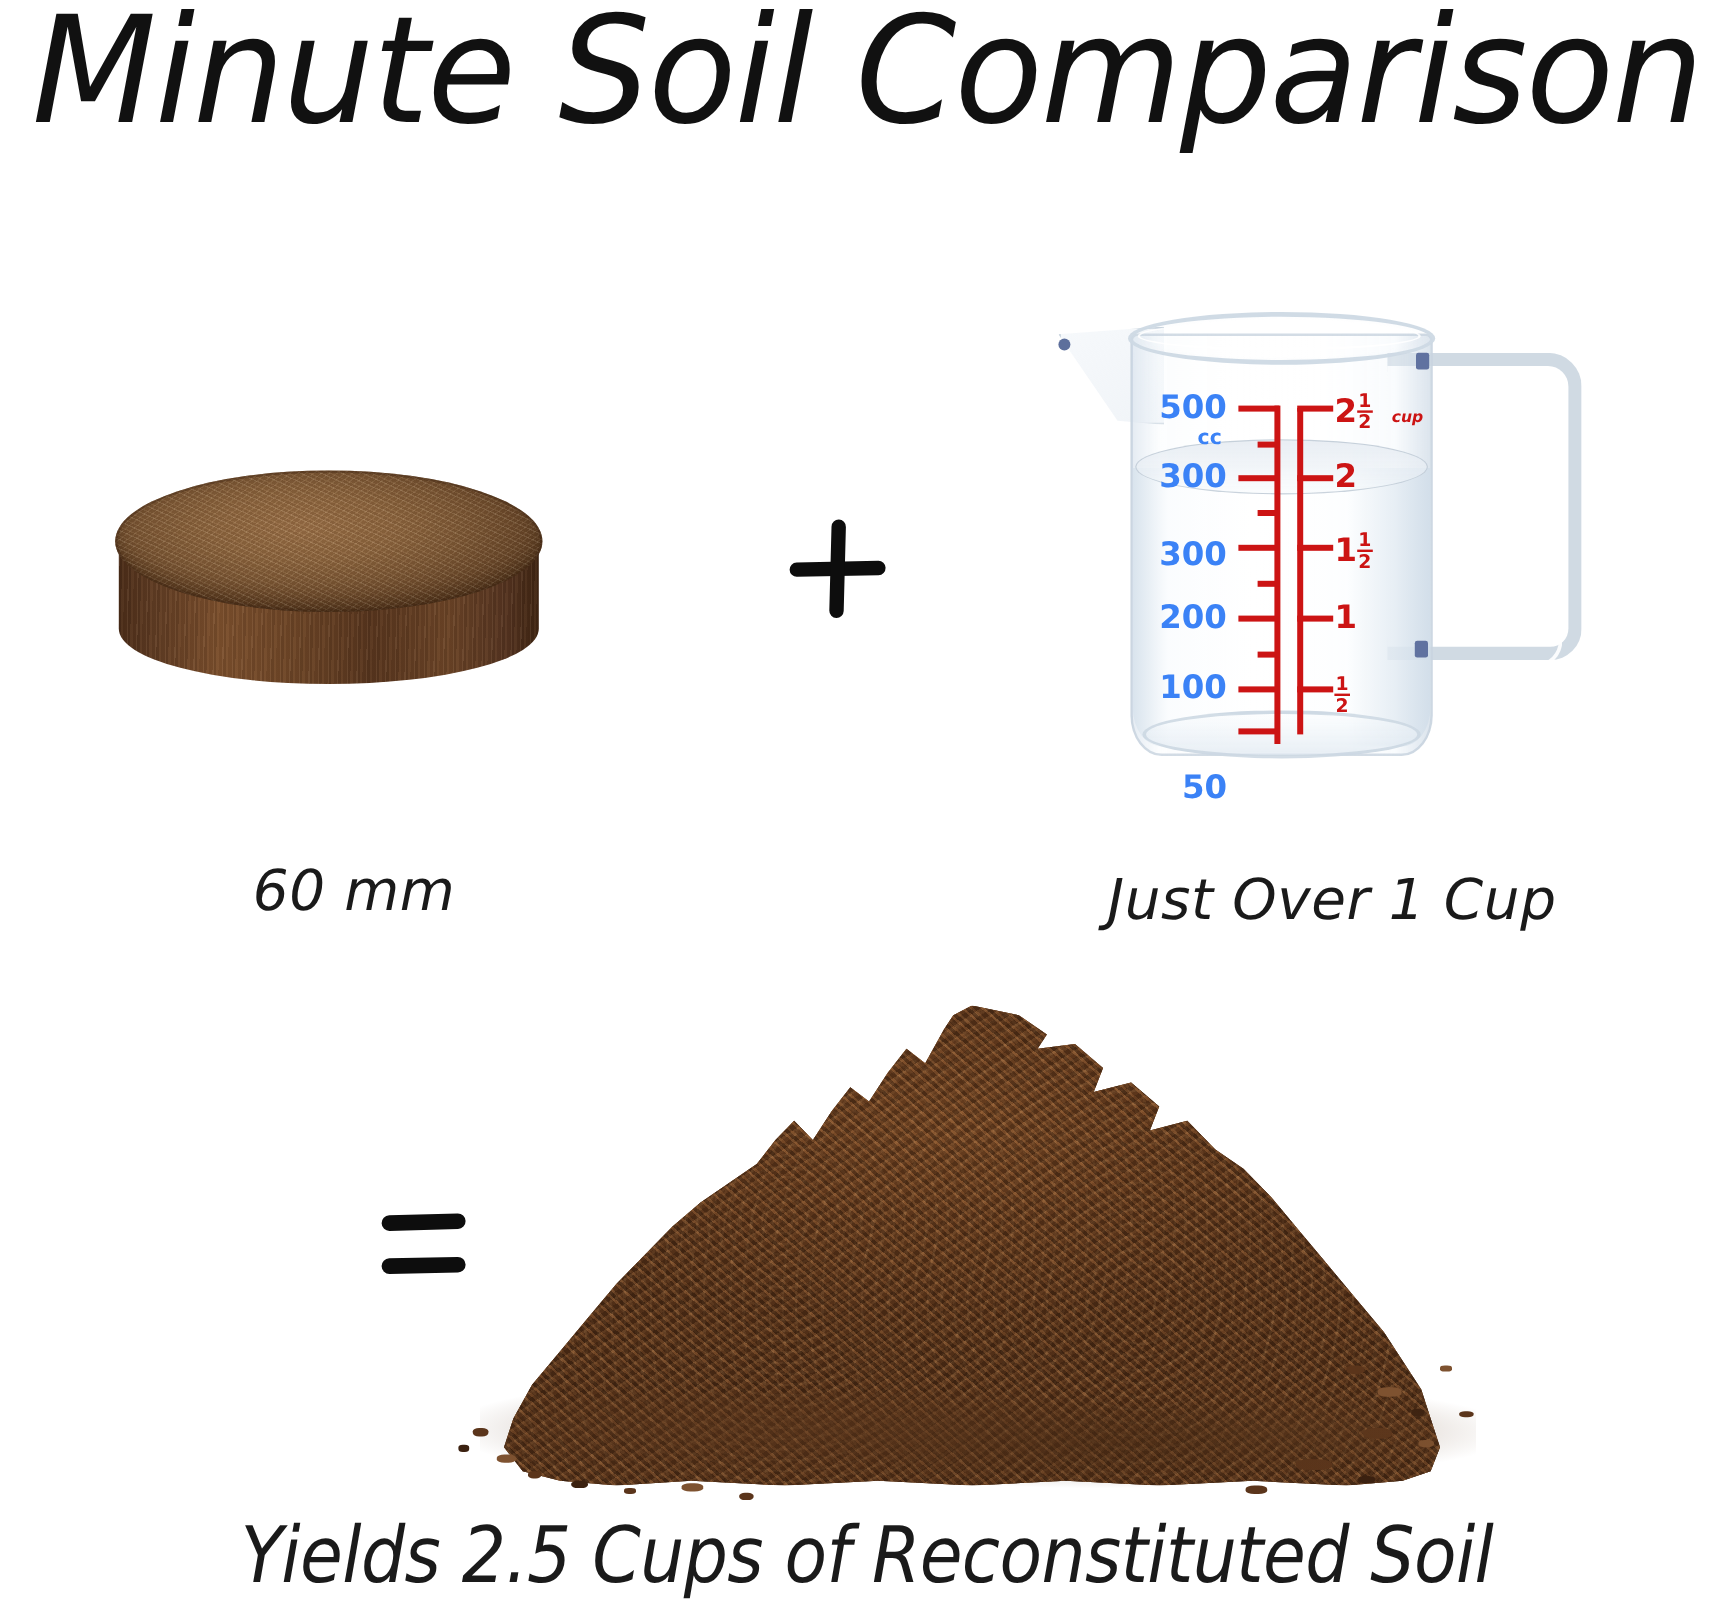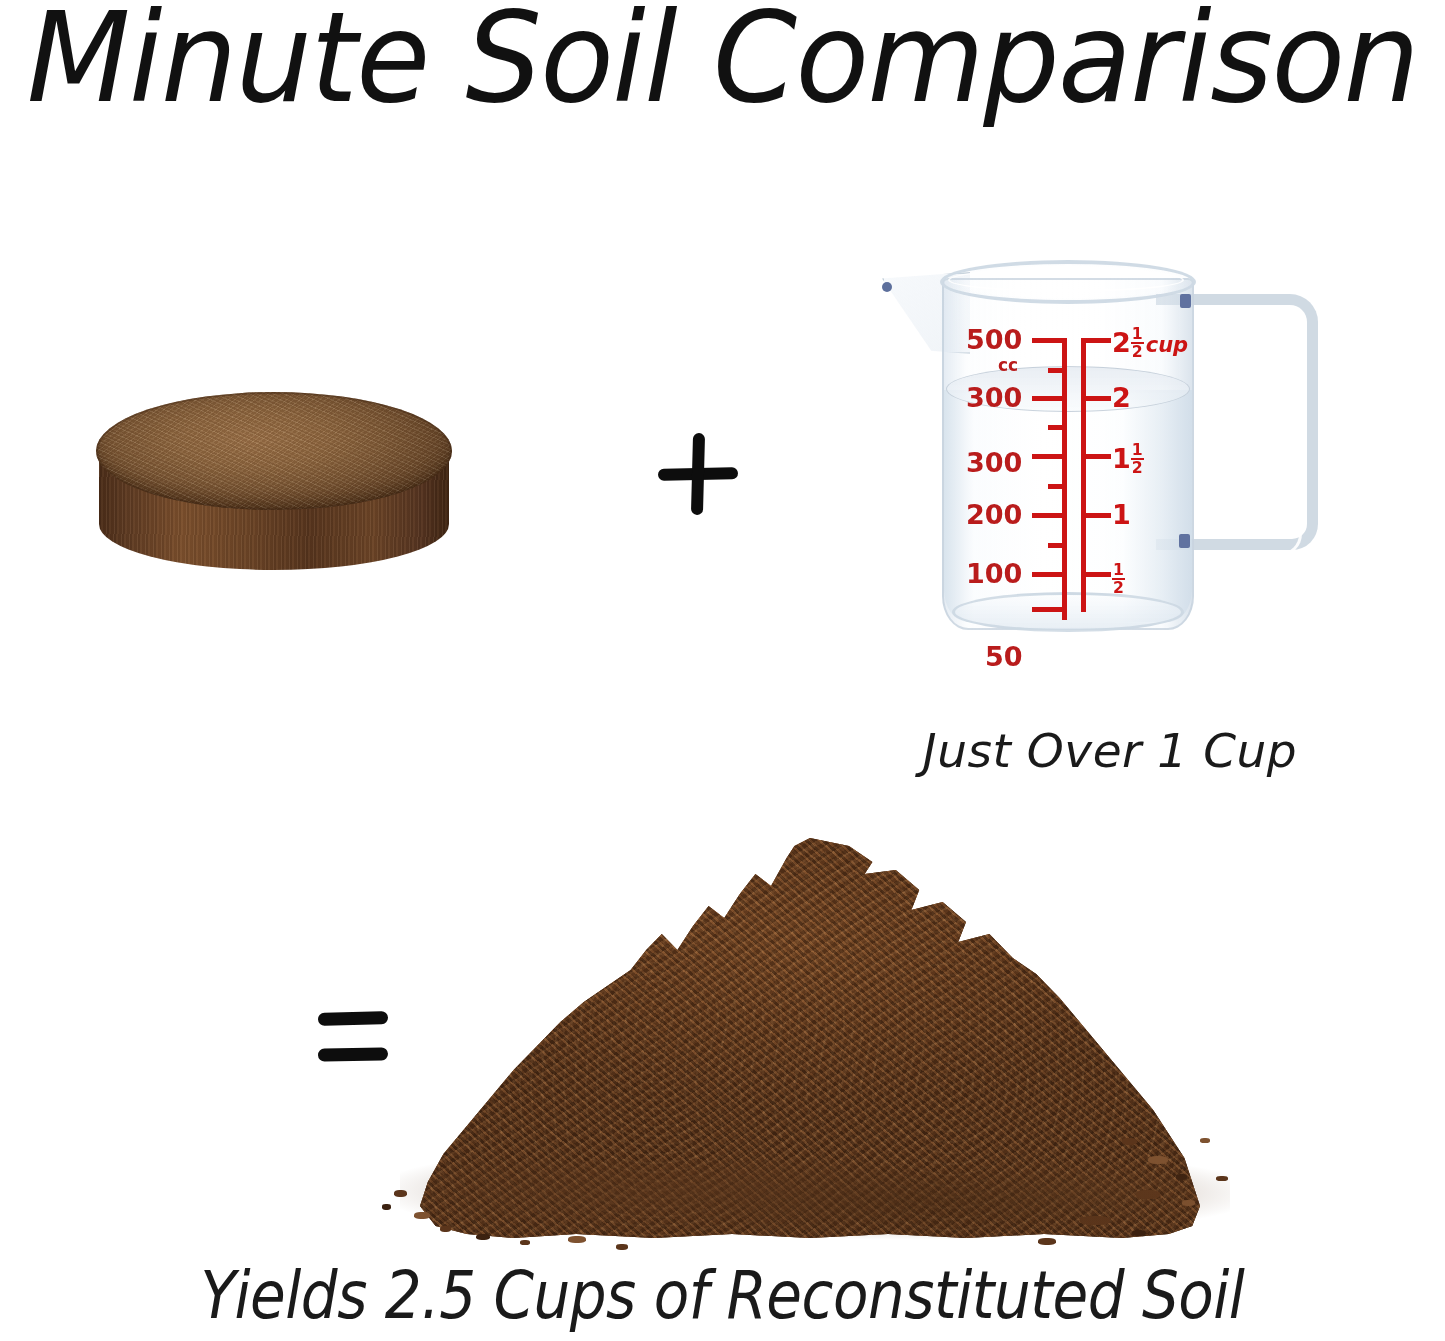--- a/index.html
+++ b/index.html
@@ -313,21 +313,21 @@
   }
   .tick-minor {
     position: absolute;
     height: 5px;
     background: #cc1414;
   }
   .scale-num {
     position: absolute;
     font-size: 27px;
     line-height: 27px;
-    color: #b91c1c;
+    color: #3b82f6;
     white-space: nowrap;
   }
   .scale-num.cc-unit {
     font-size: 17px;
   }
   .scale-cup {
     position: absolute;
     font-size: 27px;
     line-height: 27px;
     color: #cc1414;
@@ -336,23 +336,23 @@
   .frac {
     display: inline-block;
     vertical-align: -0.32em;
     font-size: 0.58em;
     line-height: 1;
     text-align: center;
   }
   .frac .num { display: block; border-bottom: 2px solid #cc1414; padding: 0 1px; }
   .frac .den { display: block; padding: 0 1px; }
   .cup-word {
-    font-size: 21px;
+    font-size: 13px;
     font-style: italic;
-    margin-left: 2px;
+    margin-left: 16px;
   }
 
   
   #soil-pile {
     position: absolute;
     left: 380px; top: 838px;
     width: 860px; height: 420px;
   }
   #soil-pile .mound {
     position: absolute;
@@ -483,20 +483,21 @@
       <div class="scale-num" style="left:86px; top:298px;">100</div>
       <div class="tick-major" style="left:201px; top:310px; width:30px;"></div>
       <div class="scale-cup" style="left:232px; top:300px;"><span class="frac"><span class="num">1</span><span class="den">2</span></span></div>
 
       <div class="tick-major" style="left:152px; top:345px; width:34px;"></div>
       <div class="scale-num" style="left:105px; top:333px;margin-top:48px;">50</div>
     </div>
   </div>
 
   <div id="puck-label" class="hand">
+    <div>60 mm</div>
   </div>
 
   <div id="water-label" class="hand">
     <div>Just Over 1 Cup</div>
   </div>
 
   <div id="equals-sign">
     <div class="eq-bar b1"></div>
     <div class="eq-bar b2"></div>
   </div>

